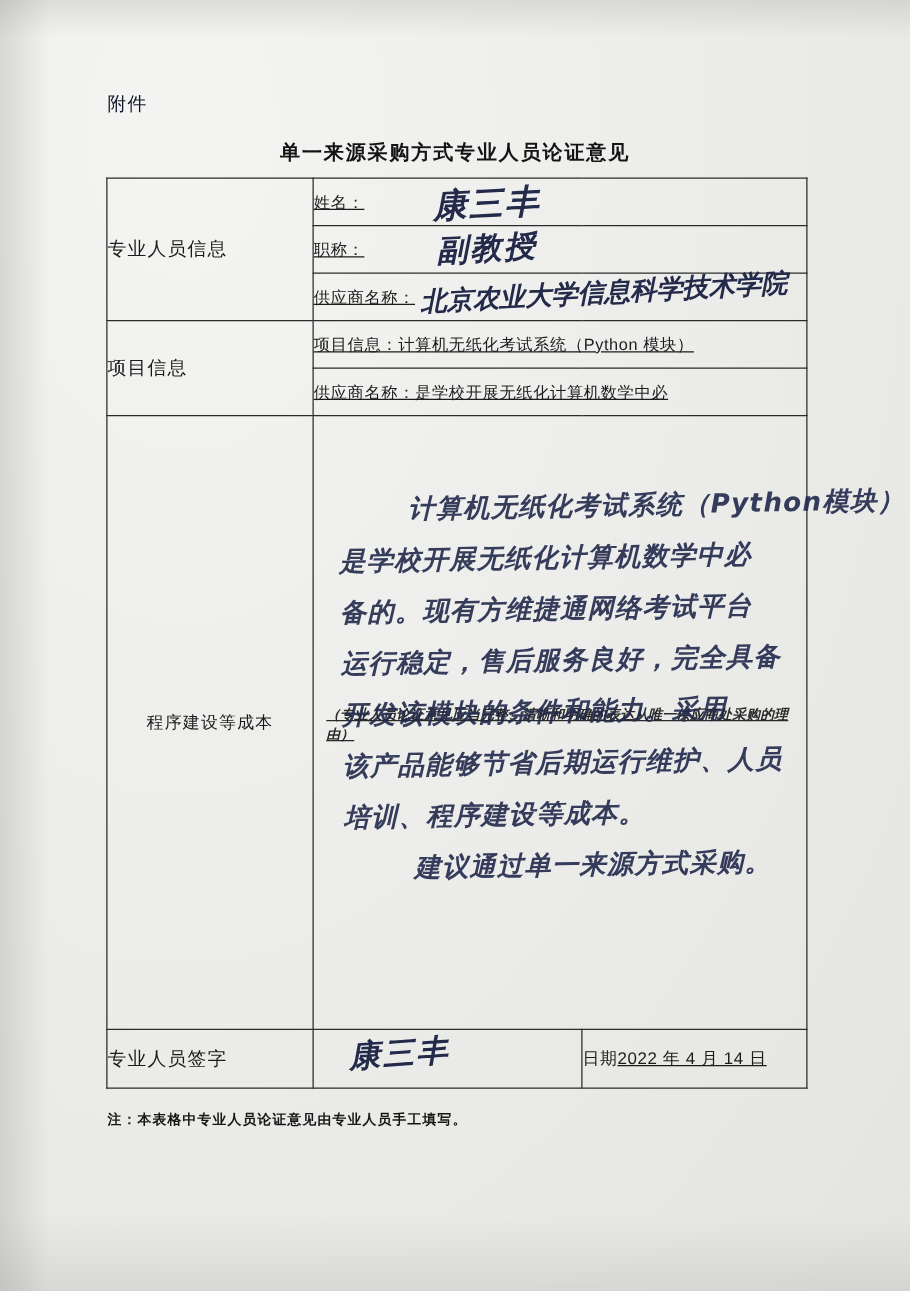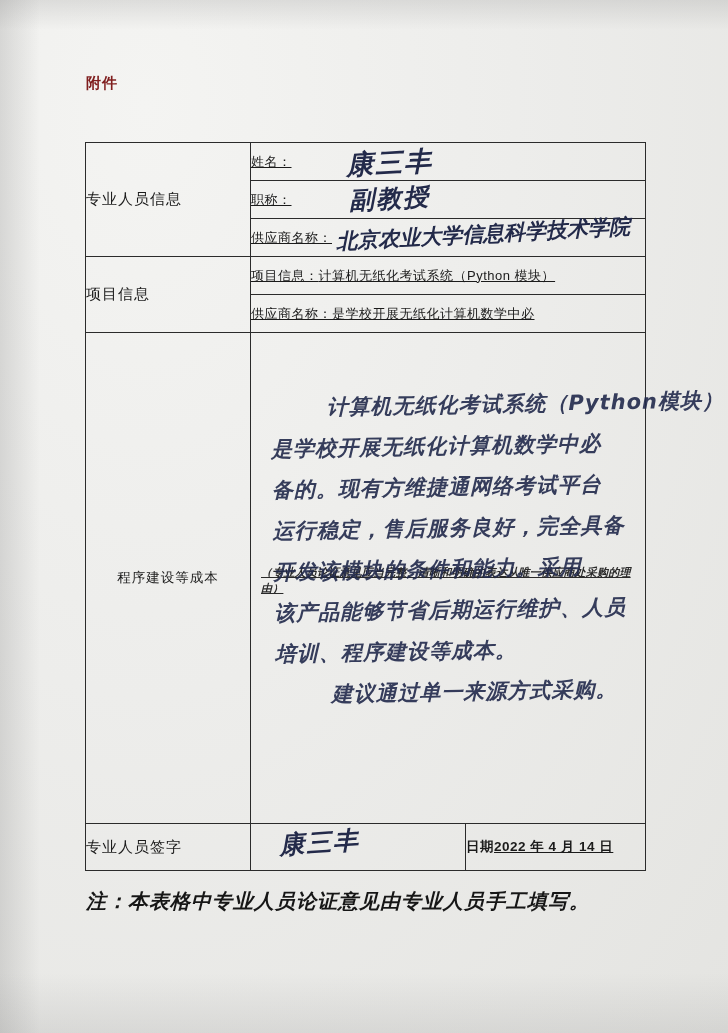--- a/index.html
+++ b/index.html
@@ -45,22 +45,22 @@
     left: 0; top: 0;
     width: 728px;
     height: 1033px;
   }
 
   .attach-label {
     position: absolute;
     left: 86px;
     top: 74px;
     font-size: 15px;
-    font-weight: bold;
-    color: #7f1d1d;
+    font-weight: normal;
+    color: #0f172a;
     letter-spacing: 1px;
   }
 
   .doc-title {
     position: absolute;
     left: 0;
     top: 112px;
     width: 728px;
     text-align: center;
     font-size: 16px;
@@ -152,21 +152,20 @@
     display: block;
     white-space: nowrap;
   }
   .hw-indent { padding-left: 56px; }
 
   .sign-row td { height: 46px; margin-top: 35px; }
   .date-cell {
     font-size: 13.5px;
     letter-spacing: 0.5px;
     padding-left: 14px;
-    font-weight: bold;
   }
   .date-underline {
     text-decoration: underline;
   }
   .sig-cell {
     position: relative;
   }
   .hw-sign {
     position: absolute;
     left: 28px;
@@ -178,39 +177,39 @@
     color: #232a4a;
     letter-spacing: 2px;
     transform: rotate(-4deg);
     white-space: nowrap;
   }
 
   .note {
     position: absolute;
     left: 86px;
     top: 888px;
-    font-size: 20px;
+    font-size: 11px;
     font-weight: bold;
     color: #161616;
     letter-spacing: 1px;
-    font-style: italic;
   }
 </style>
 </head>
 <body>
 
 <div class="sheet"></div>
 <div class="scan-shadow-left"></div>
 <div class="scan-shadow-top"></div>
 <div class="scan-shadow-bottom"></div>
 
 <div class="page">
 
   <div class="attach-label">附件</div>
 
+  <div class="doc-title">单一来源采购方式专业人员论证意见</div>
 
   <table class="form">
     <colgroup>
       <col style="width:165px">
       <col style="width:215px">
       <col style="width:180px">
     </colgroup>
 
     <tbody>
         <tr class="field-row">

